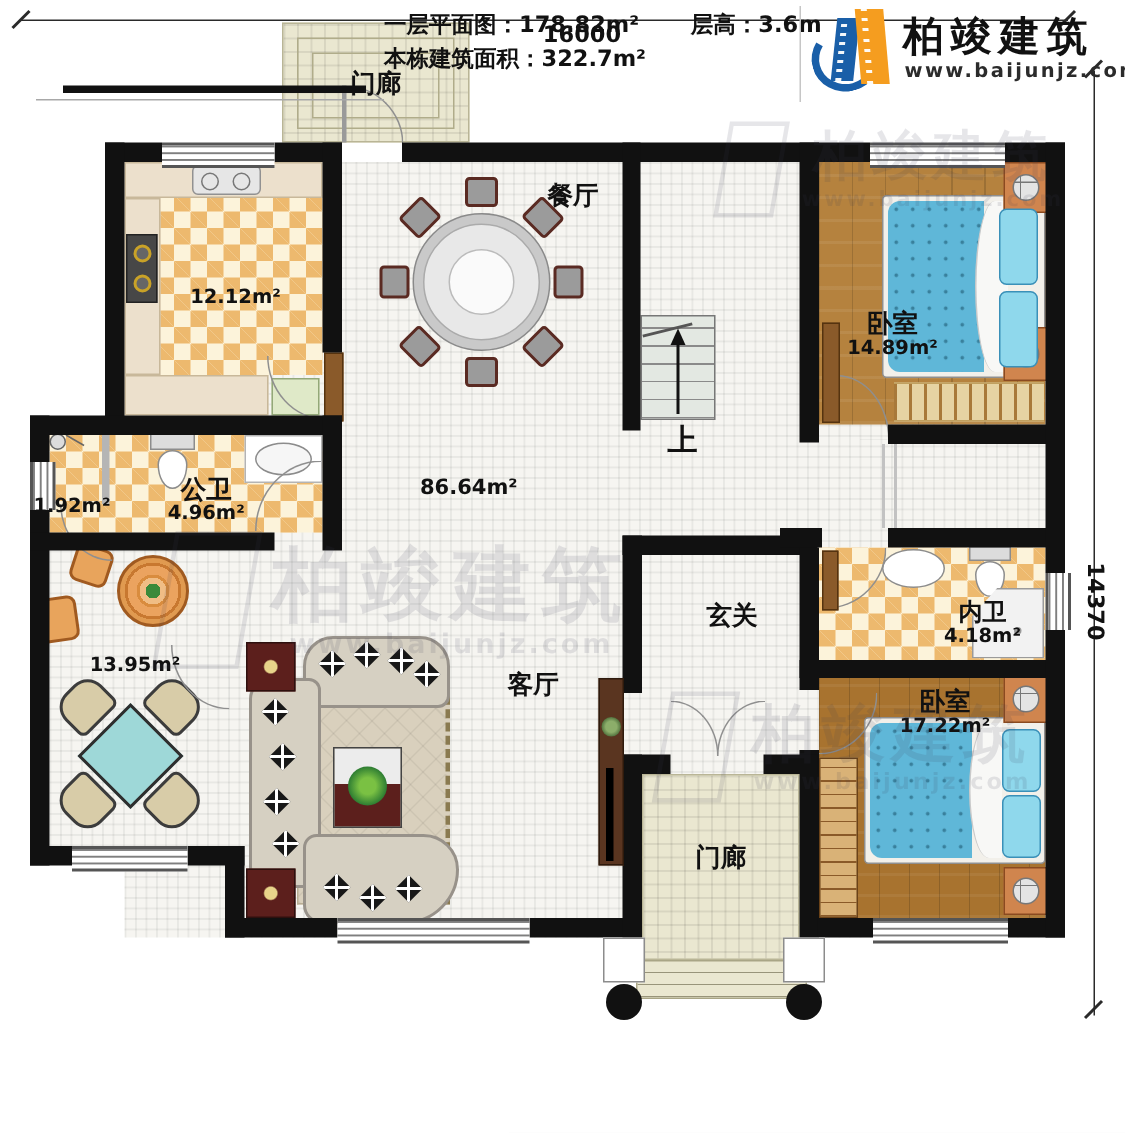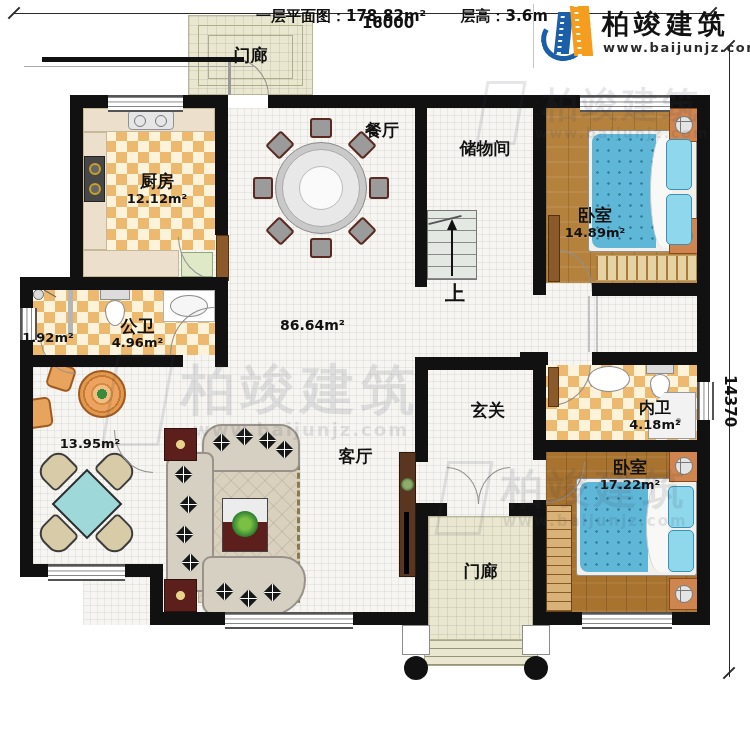--- a/index.html
+++ b/index.html
@@ -262,24 +262,22 @@
   <div class="pillowb" style="left:668px;top:486px;width:24px;height:40px"></div>
   <div class="pillowb" style="left:668px;top:530px;width:24px;height:40px"></div>
   <div class="nstand" style="left:669px;top:450px;width:28px;height:30px">
       <div class="lamp"></div>
     </div>
   <div class="nstand" style="left:669px;top:578px;width:28px;height:30px">
       <div class="lamp"></div>
     </div>
 
   <div class="lbl" style="left:188px;top:44px;width:125px">门廊</div>
-  <div class="lbl" style="left:102px;top:170px;width:110px">厨房</div>
   <div class="ar" style="left:102px;top:191px;width:110px">12.12m²</div>
   <div class="lbl" style="left:342px;top:119px;width:80px">餐厅</div>
-  <div class="lbl" style="left:430px;top:137px;width:110px">储物间</div>
   <div class="lbl" style="left:540px;top:204px;width:110px">卧室</div>
   <div class="ar" style="left:540px;top:225px;width:110px">14.89m²</div>
   <div class="lbl" style="left:90px;top:315px;width:95px">公卫</div>
   <div class="ar" style="left:90px;top:335px;width:95px">4.96m²</div>
   <div class="ar" style="left:22px;top:330px;width:52px">1.92m²</div>
   <div class="ar" style="left:260px;top:317px;width:105px;font-size:14px">86.64m²</div>
   <div class="ar" style="left:35px;top:436px;width:110px">13.95m²</div>
   <div class="lbl" style="left:443px;top:399px;width:90px">玄关</div>
   <div class="lbl" style="left:308px;top:445px;width:95px">客厅</div>
   <div class="lbl" style="left:615px;top:398px;width:80px;font-size:16px">内卫</div>
@@ -313,20 +311,23 @@
 
   <div id="tblock">
     <div class="tline1"></div>
     <div class="tline2"></div>
     <div class="stats">
       <div>
         <span>一层平面图：</span><span>178.82m²</span>
         <span style="display:inline-block;width:24px"></span>
         <span>层高：</span><span>3.6m</span>
       </div>
+      <div>
+        <span>本栋建筑面积：</span><span>322.7m²</span>
+      </div>
     </div>
     <div class="vsep"></div>
     <div class="logo">
       <div class="abs" style="left:0;top:2px;width:52px;height:62px">
         <div class="abs" style="left:-3px;top:13px;width:46px;height:44px;border:5px solid transparent;border-left-color:#1a5fa8;border-bottom-color:#1a5fa8;border-radius:50%;transform:rotate(-15deg)"></div>
         <div class="abs" style="left:12px;top:8px;width:15px;height:42px;background:#1a5fa8;transform:skewX(-6deg);background-image:repeating-linear-gradient(0deg,rgba(255,255,255,.95) 0 2px,transparent 2px 6px);background-size:4px 100%;background-position:3px 0;background-repeat:repeat-y"></div>
         <div class="abs" style="left:28px;top:2px;width:19px;height:50px;background:#f59d1f;transform:skewX(5deg);background-image:repeating-linear-gradient(0deg,rgba(255,255,255,.95) 0 2px,transparent 2px 7px);background-size:4px 100%;background-position:4px 0;background-repeat:repeat-y"></div>
       </div>
       <div class="co">柏竣建筑</div>
       <div class="ur">www.baijunjz.com</div>

